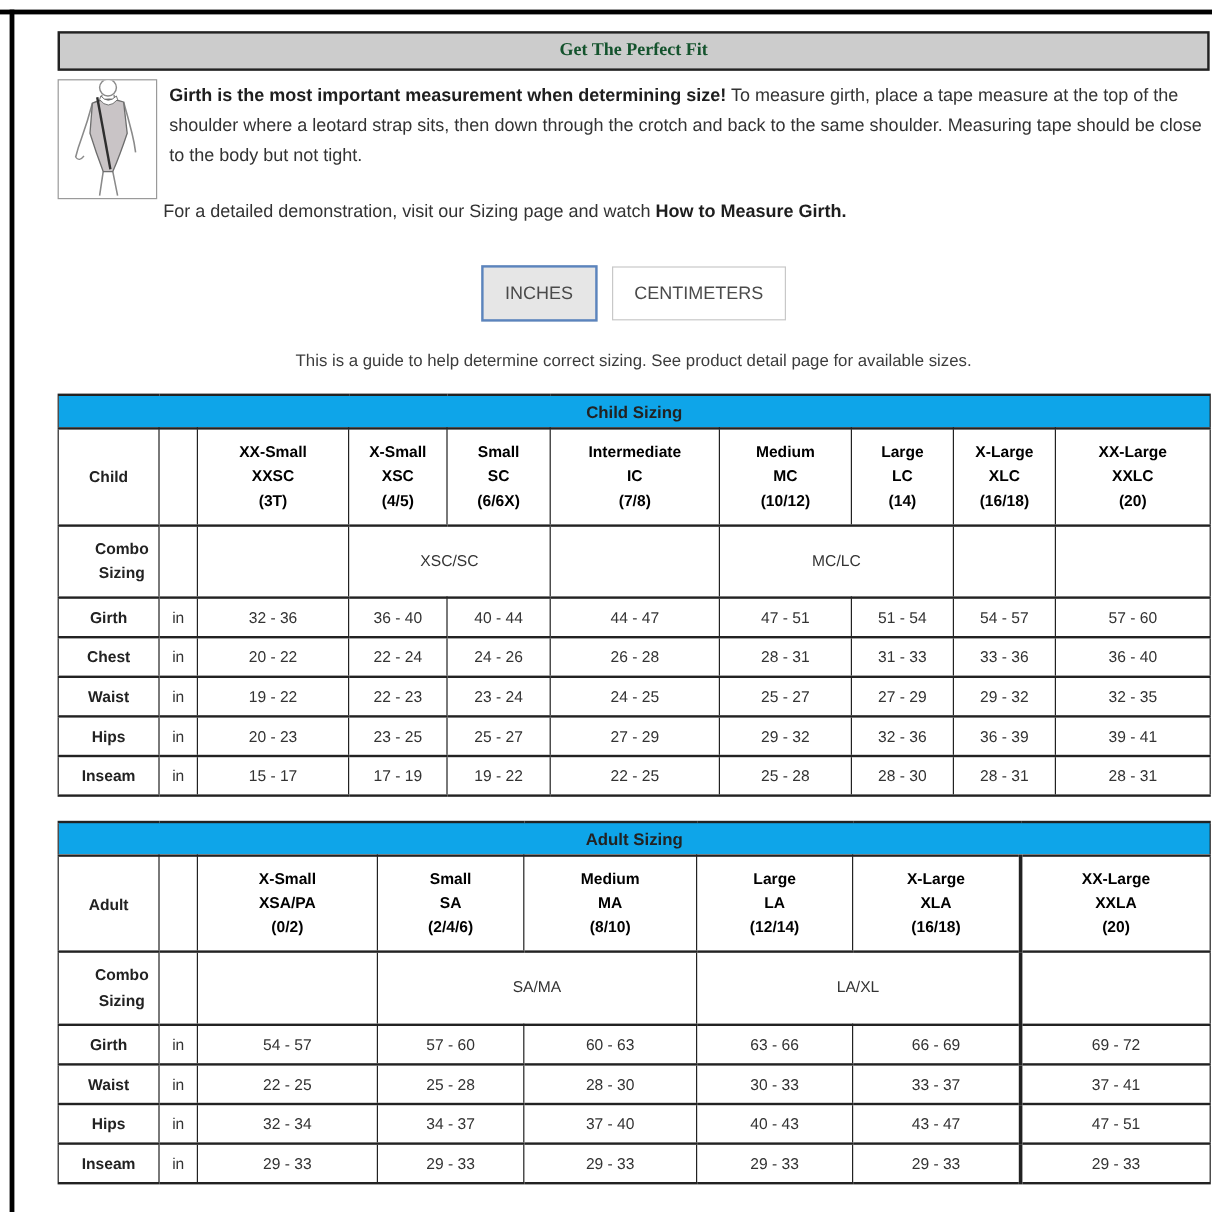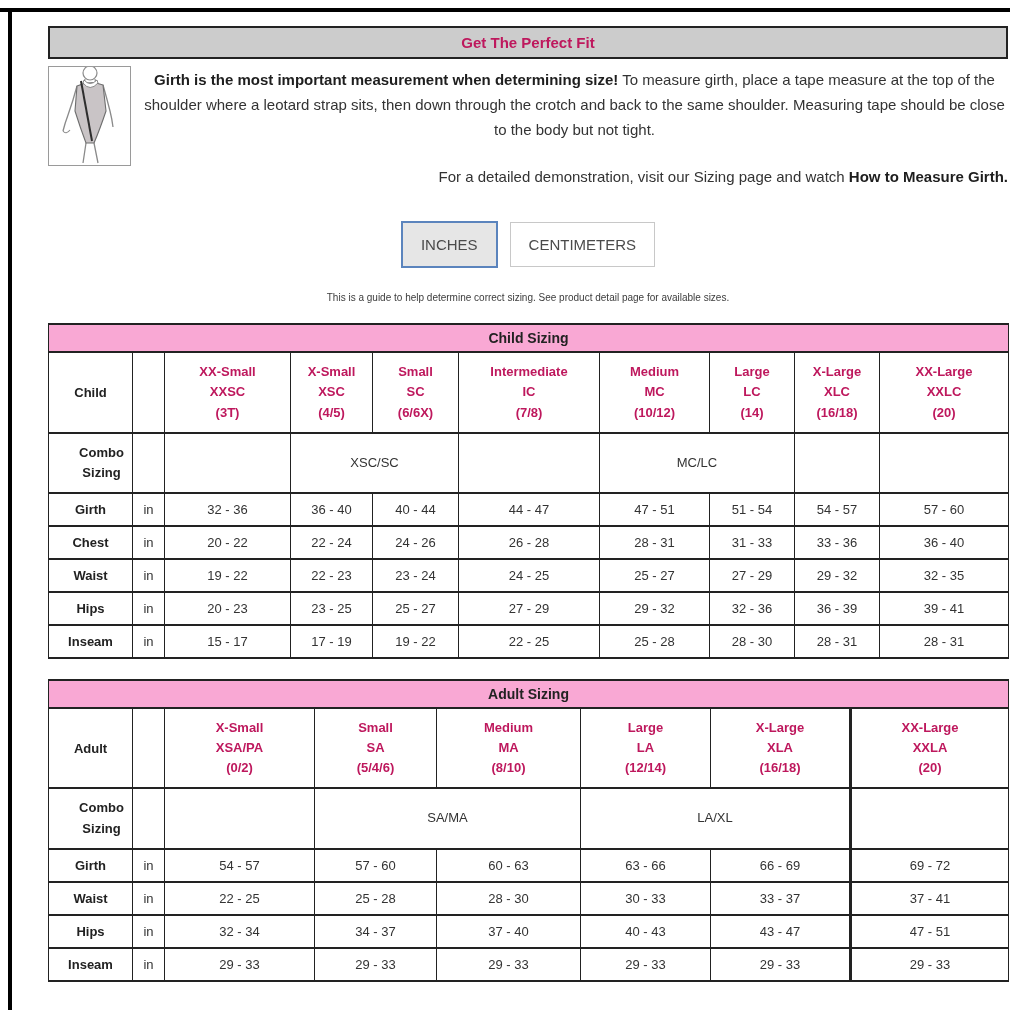--- a/index.html
+++ b/index.html
@@ -14,42 +14,43 @@
   .frame-top { position: absolute; top: 8px; left: 0; right: 0; height: 4px; background: #000; }
   .frame-left { position: absolute; top: 8px; left: 8px; bottom: 0; width: 4px; background: #000; }
   .page { position: absolute; left: 48px; top: 26px; width: 960px; }
 
   .title-bar {
     background: #cccccc;
     border: 2px solid #222;
     text-align: center;
     font-weight: bold;
     font-size: 15px;
-    color: #be185d;
+    color: #14532d;
     padding: 6px 0;
     margin-bottom: 7px;
+    font-family: Liberation Serif, serif;
   }
 
   .intro { position: relative; min-height: 104px; }
   .figure-box {
     float: left;
     width: 83px; height: 100px;
     border: 1px solid #9a9a9a;
     background: #fff;
     margin-right: 10px;
   }
   .intro-text {
-    text-align: center;
+    text-align: left;
     font-size: 15px;
     line-height: 1.65;
     padding: 2px 0 0 0;
   }
   .intro-text strong { color: #1e1e1e; }
   .demo-line {
-    text-align: right;
+    text-align: left;
     font-size: 15px;
     margin-top: 26px;
     padding-left: 88px;
   }
   .demo-line strong { color: #1e1e1e; }
 
   .unit-toggle { text-align: center; margin-top: 36px; text-decoration: underline; }
   .btn {
     display: inline-block;
     font-family: "Liberation Sans", sans-serif;
@@ -64,21 +65,21 @@
     border: 2px solid #5b84bd;
     margin-right: 12px;
   }
   .btn.inactive {
     background: #ffffff;
     border: 1px solid #c8c8c8;
   }
 
   .note {
     text-align: center;
-    font-size: 10px;
+    font-size: 14px;
     color: #3c3c3c;
     margin-top: 24px;
   }
 
   table.sizing {
     border-collapse: collapse;
     table-layout: fixed;
     width: 960px;
     margin-top: 20px;
     font-size: 13px;
@@ -86,28 +87,28 @@
   table.sizing td {
     border-left: 1px solid #222;
     border-right: 1px solid #222;
     border-top: 2px solid #222;
     border-bottom: 2px solid #222;
     text-align: center;
     vertical-align: middle;
     overflow: hidden;
   }
   table.sizing td.cap {
-    background: #f9a8d4;
+    background: #0ea5e9;
     font-weight: bold;
     font-size: 14px;
     color: #222;
     padding: 5px 0;
   }
   table.sizing td.hlabel, table.sizing td.rlabel { font-weight: bold; color: #222; }
-  table.sizing td.hcol { font-weight: bold; color: #be185d; padding: 9px 2px; line-height: 1.55; text-align: center; }
+  table.sizing td.hcol { font-weight: bold; color: #000000; padding: 9px 2px; line-height: 1.55; text-align: center; }
   table.sizing td.combo { padding: 9px 2px; line-height: 1.55; color: #333; }
   table.sizing td.combo.lbl { font-weight: bold; color: #222; padding-left: 24px; }
   table.sizing td.val, table.sizing td.unit { padding: 8px 2px; color: #333; }
   table.sizing td.rlabel { padding: 8px 2px; margin-left: 10px; }
   table.sizing td.thickL { border-left: 3px solid #222; }
 </style>
 </head>
 <body>
 
 <div class="frame-top"></div>
@@ -297,21 +298,21 @@
           <td class="hlabel">Adult</td>
           <td class="unit"></td>
           <td class="hcol">
             <div>X-Small</div>
             <div>XSA/PA</div>
             <div>(0/2)</div>
           </td>
           <td class="hcol">
             <div>Small</div>
             <div>SA</div>
-            <div>(5/4/6)</div>
+            <div>(2/4/6)</div>
           </td>
           <td class="hcol">
             <div>Medium</div>
             <div>MA</div>
             <div>(8/10)</div>
           </td>
           <td class="hcol">
             <div>Large</div>
             <div>LA</div>
             <div>(12/14)</div>

